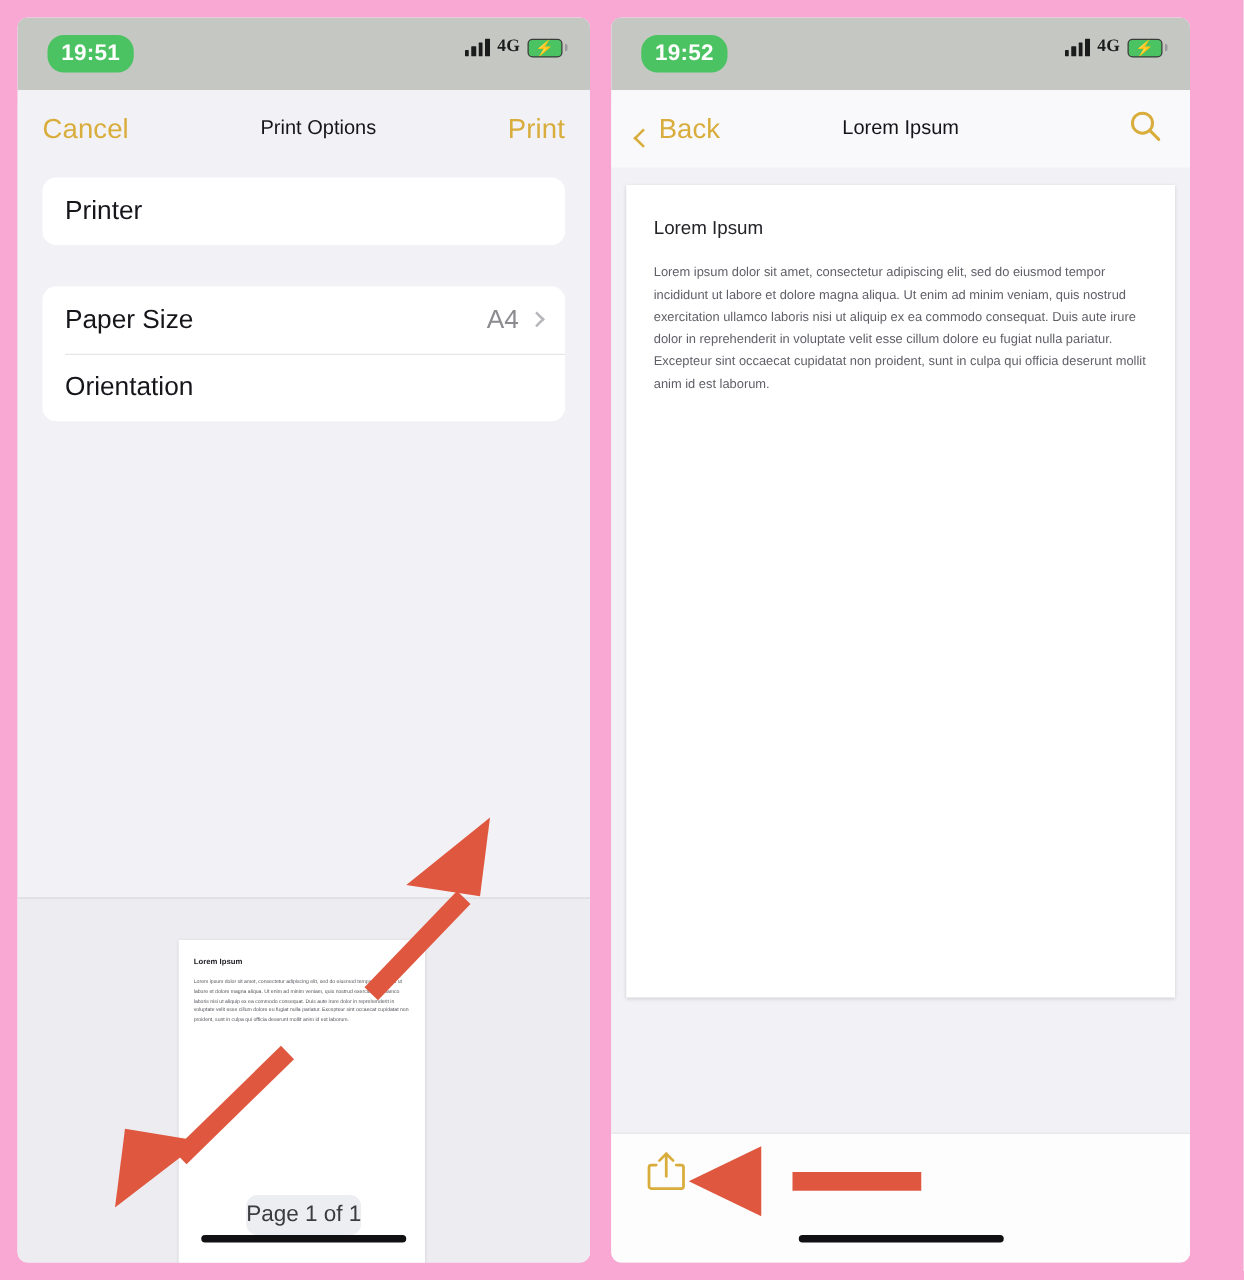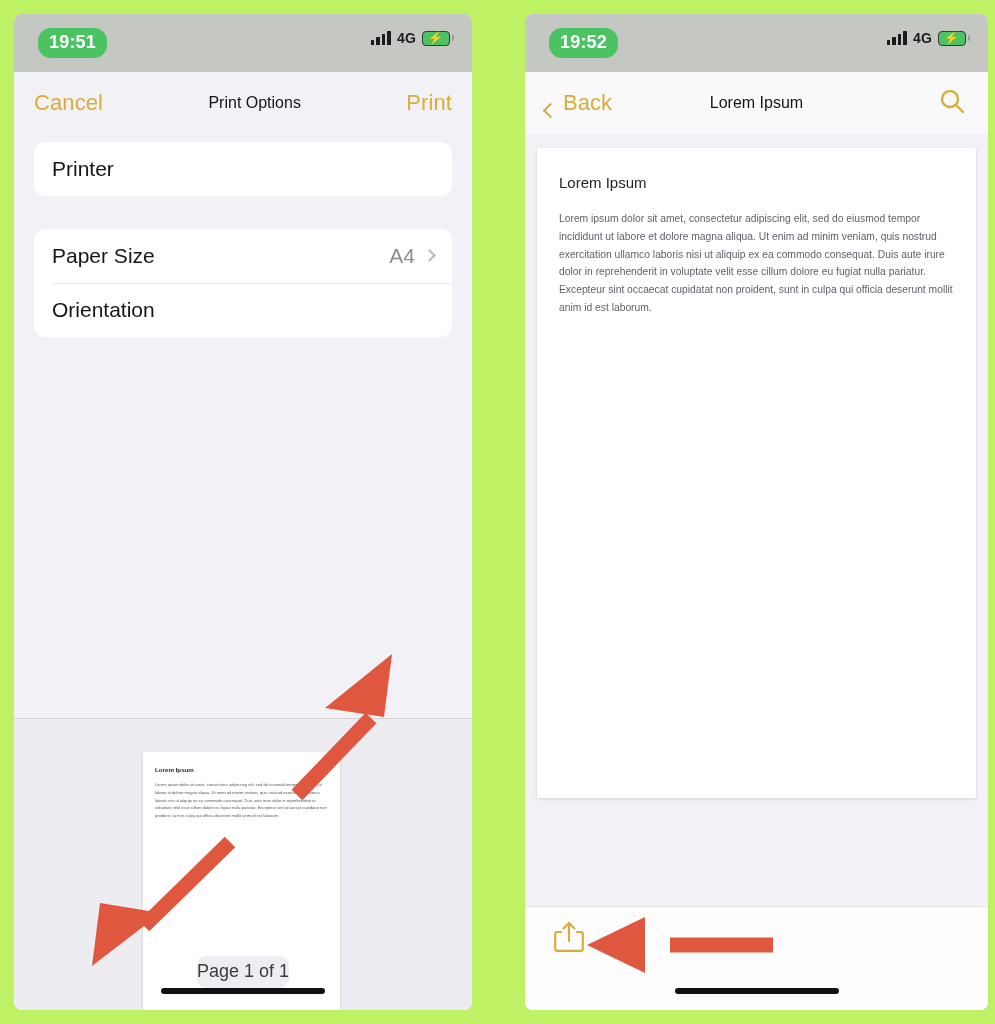--- a/index.html
+++ b/index.html
@@ -2,47 +2,47 @@
 <html><head>
 <meta charset="utf-8">
 <style>
   * { box-sizing: border-box; margin: 0; padding: 0; }
   html, body {
     width: 995px; height: 1024px;
     background: #ffffff;
     font-family: "Liberation Sans", sans-serif;
     overflow: hidden;
   }
-  .stage { position: relative; width: 995px; height: 1024px; background:#bef264; }
+  .stage { position: relative; width: 995px; height: 1024px; background:#f9a8d4; }
 
   
   .phone {
     position: absolute; top: 14px; height: 996px;
     background: #f2f2f6;
     border-radius: 8px;
     overflow: hidden;
   }
   .phone-left  { left: 14px;  width: 458px; }
-  .phone-right { left: 525px; width: 463px; }
+  .phone-right { left: 489px; width: 463px; }
 
   
   .statusbar {
     position: absolute; top: 0; left: 0; right: 0; height: 58px;
     background: #c4c7c2;
   }
   .status-time {
     position: absolute; left: 24px; top: 14px;
     background: #4cc362; color: #fff;
     font-size: 18px; font-weight: 700;
     padding: 4px 11px 5px; border-radius: 13px;
     letter-spacing: .2px;
   }
   .status-right {
     position: absolute; right: 18px; top: 16px;
-    display: flex; align-items: center; gap: 6px;
+    display: flex; align-items: center; gap: 6px; font-family: Liberation Serif, serif;
   }
   .signal { display: flex; align-items: flex-end; gap: 2px; height: 14px; }
   .signal i { display:block; width: 3.5px; background: #1b1b1b; border-radius: .5px; }
   .signal i:nth-child(1){ height: 5px; }
   .signal i:nth-child(2){ height: 8px; }
   .signal i:nth-child(3){ height: 11px; }
   .signal i:nth-child(4){ height: 14px; }
   .net-label { font-size: 14px; font-weight: 600; color: #1b1b1b; letter-spacing:.2px; }
   .battery { position: relative; display:flex; align-items:center; }
   .battery .shell {

